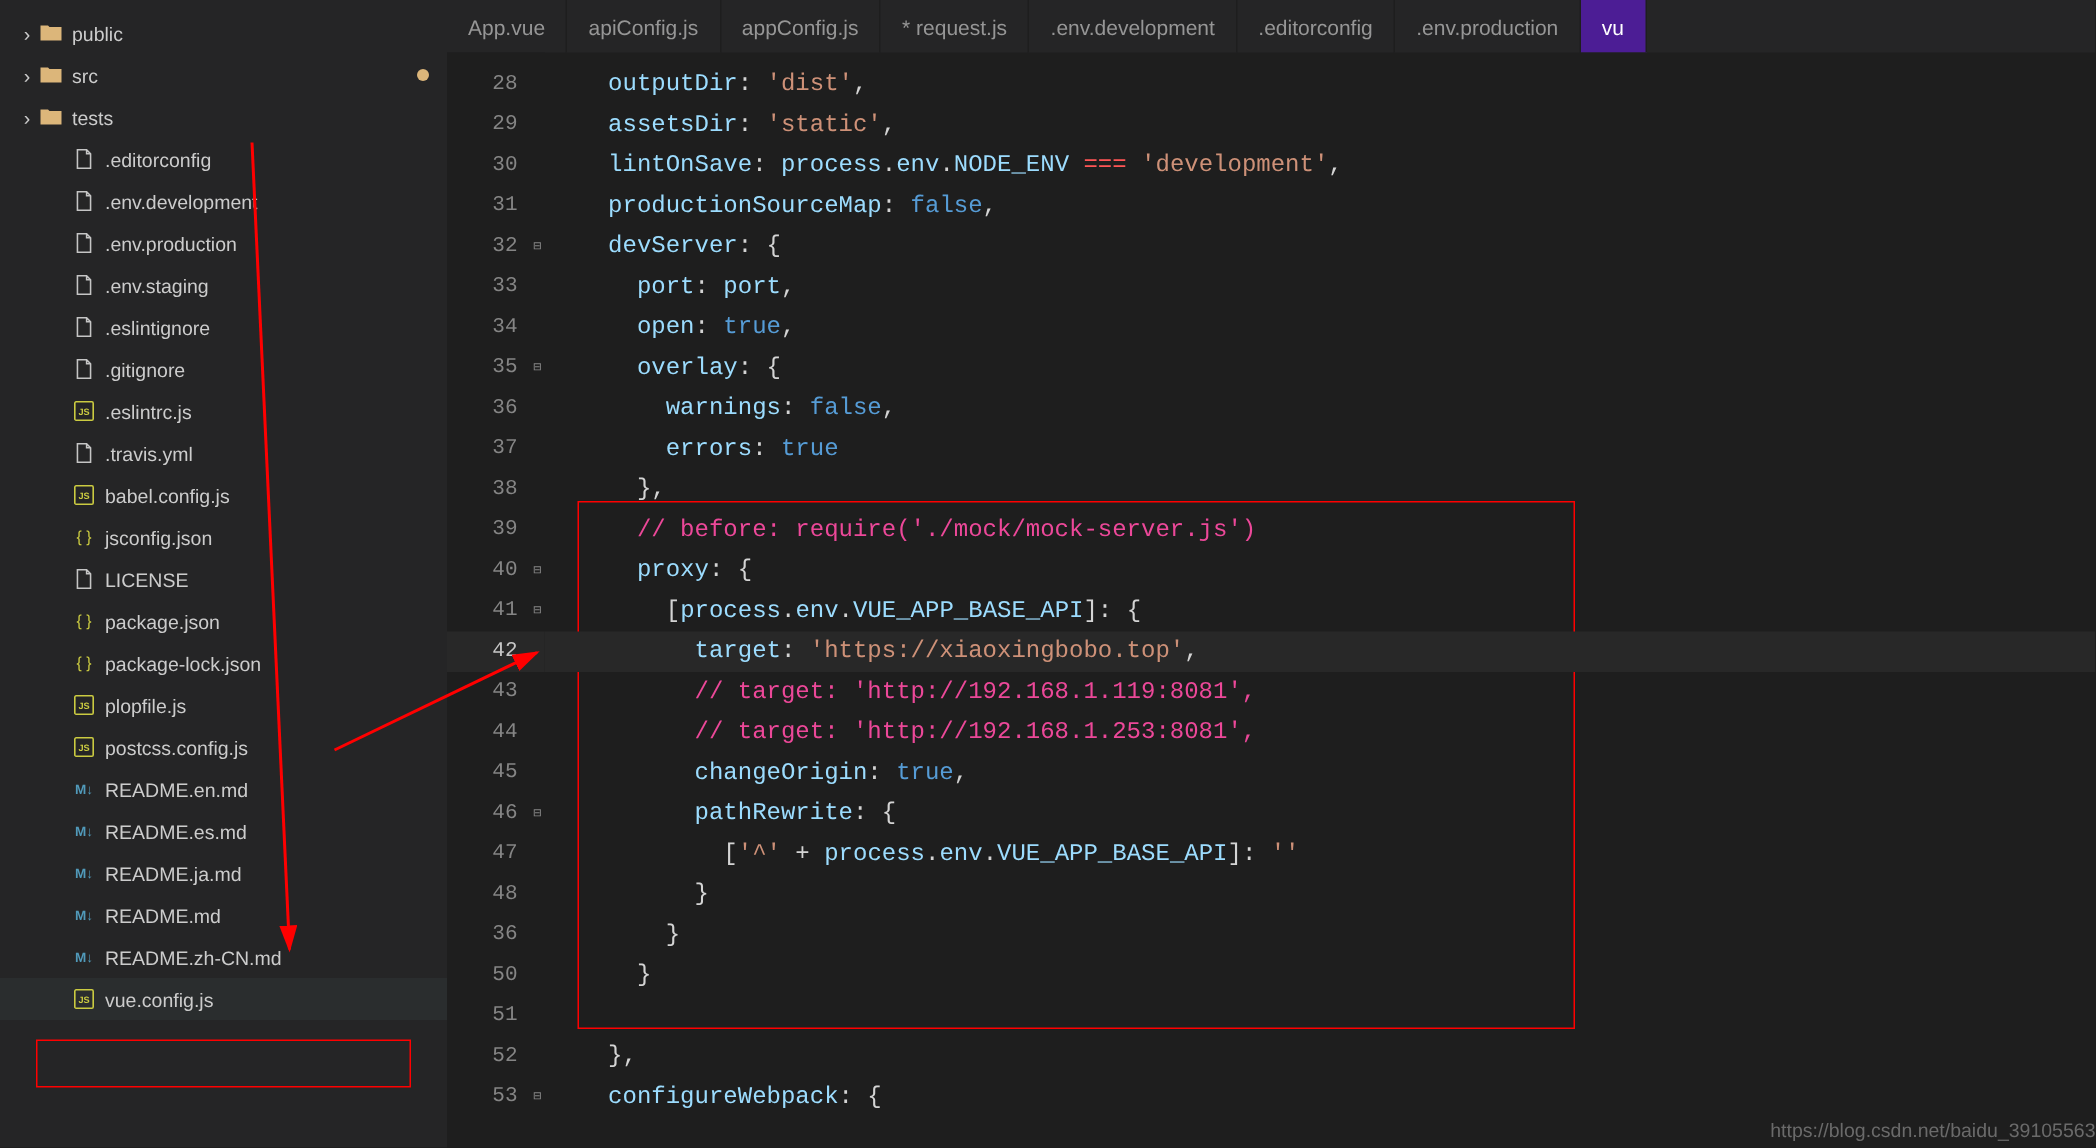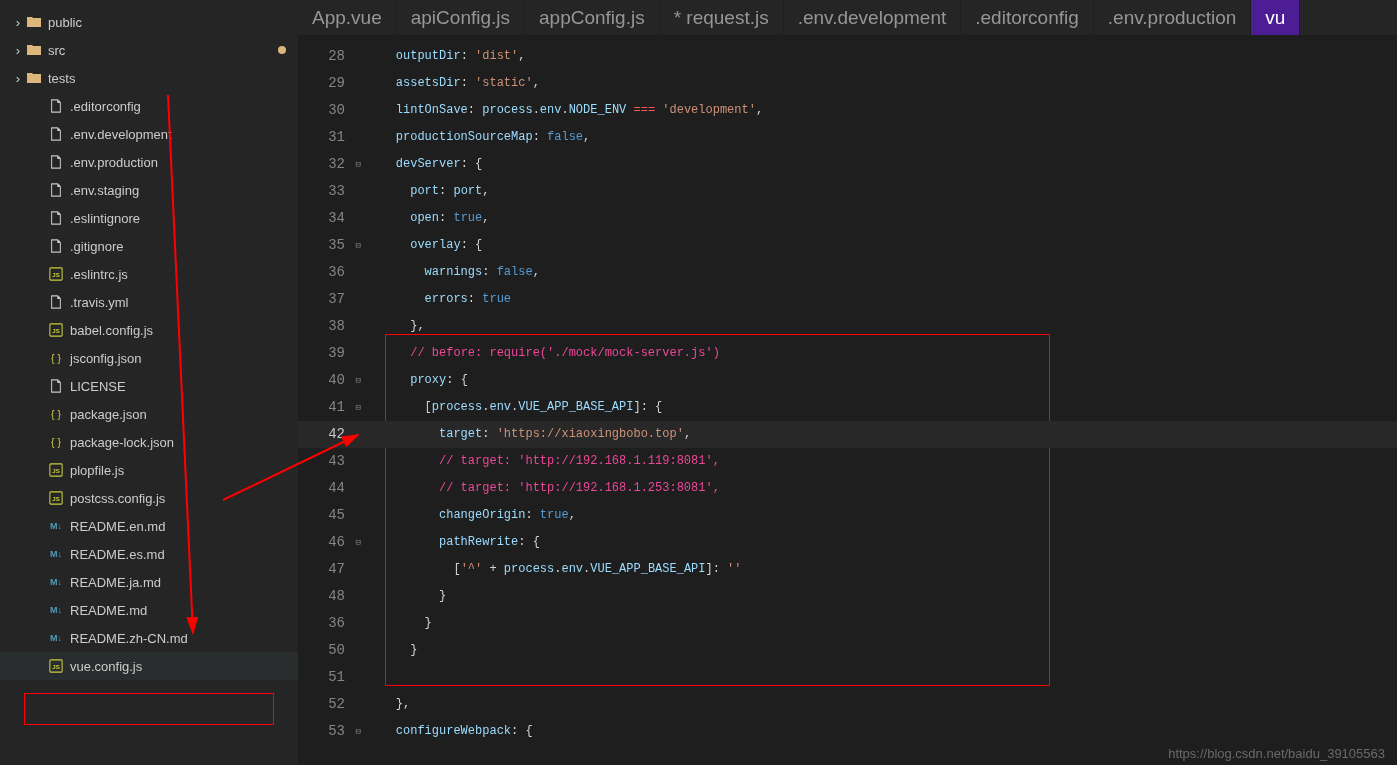--- a/index.html
+++ b/index.html
@@ -89,21 +89,21 @@
   background: #252526;
   height: 35px;
   overflow: hidden;
 }
 .tab {
   display: flex;
   align-items: center;
   padding: 0 14px;
   color: #969696;
   font-family: -apple-system, 'Segoe UI', sans-serif;
-  font-size: 19px;
+  font-size: 14px;
   border-right: 1px solid #1e1e1e;
   cursor: pointer;
   white-space: nowrap;
 }
 .tab.active {
   background: #4c1d95;
   color: #ffffff;
 }
 .editor-content {
   flex: 1;
@@ -129,21 +129,21 @@
   position: absolute;
   right: 2px;
   top: 50%;
   transform: translateY(-50%);
   font-size: 9px;
   color: #858585;
 }
 .code-area {
   flex: 1;
   padding-top: 8px;
-  font-size: 12px;
+  font-size: 16px;
   line-height: 27px;
   position: relative;
 }
 .code-line {
   height: 27px;
   white-space: pre;
   padding-left: 4px;
 }
 .current-line-bg {
   position: absolute;
@@ -158,21 +158,21 @@
 .tok-str { color: #ce9178; }
 .tok-bool { color: #569cd6; margin-top: 16px; }
 .tok-punct { color: #d4d4d4; }
 .tok-var { color: #9cdcfe; }
 .tok-comment { color: #ec4899; }
 .tok-op { color: #d4d4d4; }
 .tok-eq { color: #ff5555; }
 .watermark {
   position: absolute;
   bottom: 4px;
-  right: 12px;
+  right: 0;
   color: #6a6a6a;
   font-size: 13px;
   font-family: -apple-system, sans-serif;
 }
 .arrow-svg {
   position: absolute;
   pointer-events: none;
   z-index: 10;
 }
 </style>

